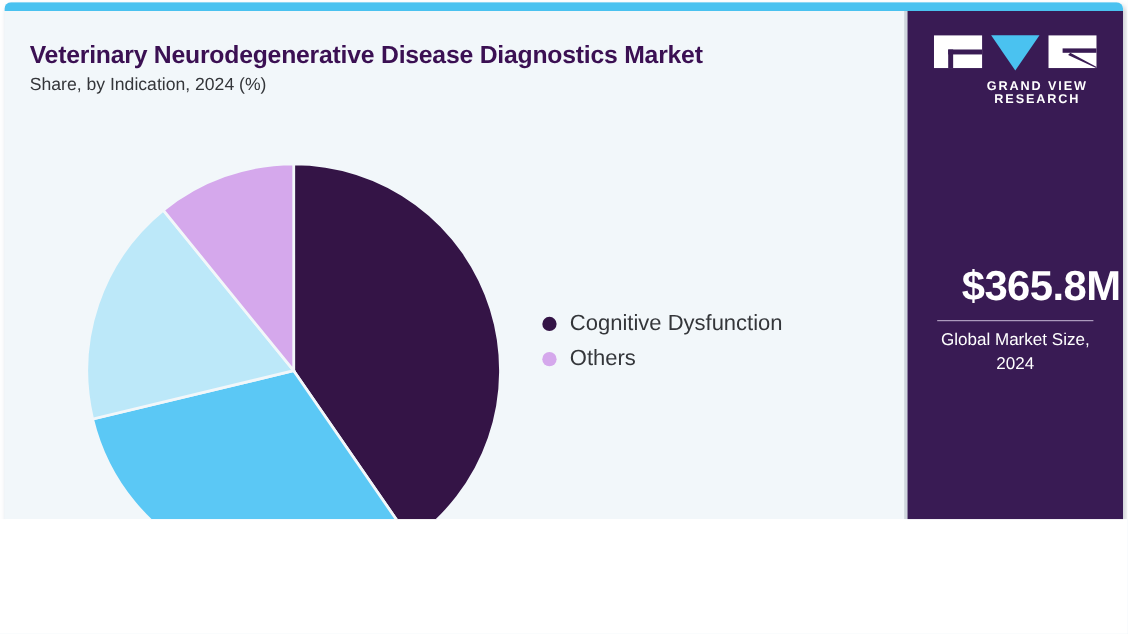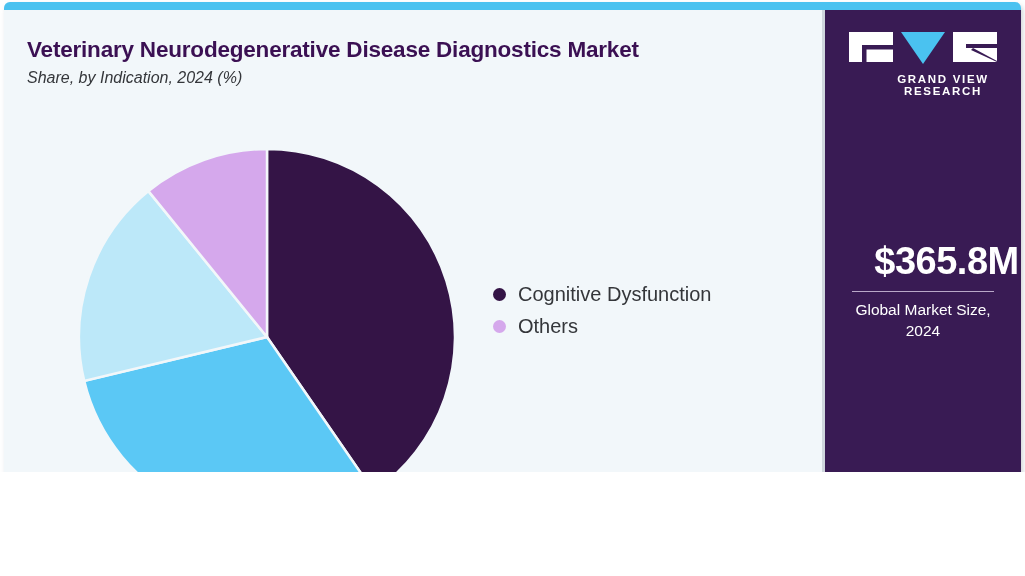--- a/index.html
+++ b/index.html
@@ -70,21 +70,20 @@
     letter-spacing: -0.2px;
     white-space: nowrap;
   }
   .subtitle {
     position: absolute;
     left: 23px;
     top: 59px;
     font-size: 16px;
     color: #34363a;
     white-space: nowrap;
-    font-style: italic;
   }
 
   
   .pie-wrap {
     position: absolute;
     left: 63px;
     top: 125px;
     width: 400px;
     height: 400px;
   }

